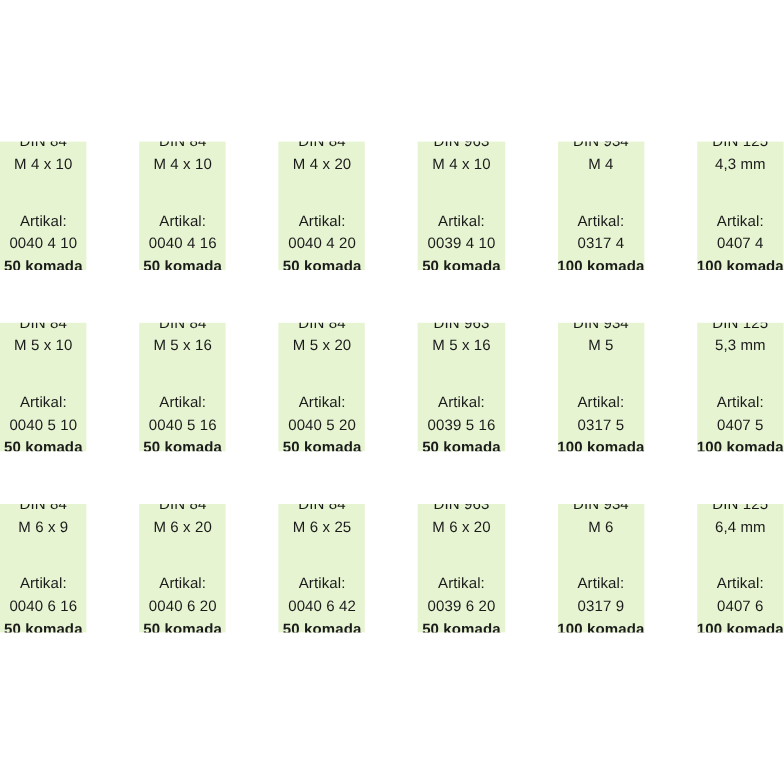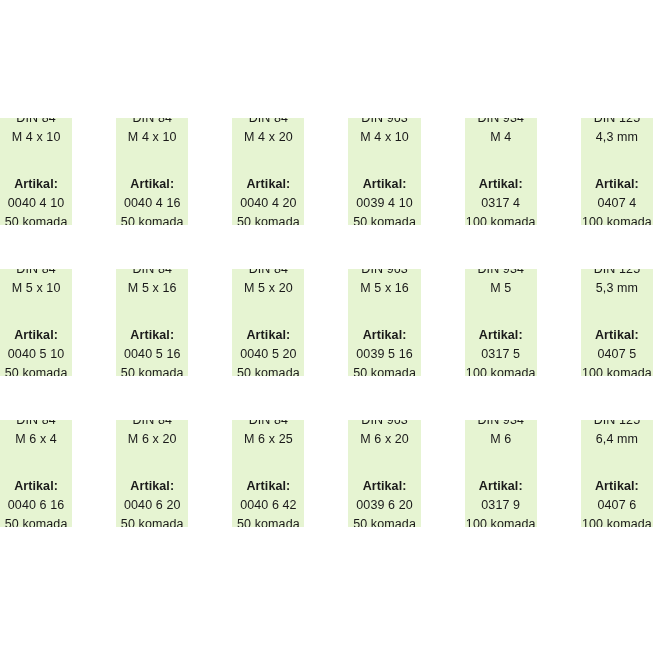--- a/index.html
+++ b/index.html
@@ -60,30 +60,30 @@
 
   .cell-line.standard {
     font-weight: 400;
   }
 
   .cell-line.dimension {
     font-weight: 400;
   }
 
   .cell-line.artikal-label {
+    font-weight: 400;
+    margin-top: 28px;
+  }
+
+  .cell-line.artikal-number {
+    font-weight: 400;
+  }
+
+  .cell-line.quantity {
     font-weight: 700;
-    margin-top: 28px;
-  }
-
-  .cell-line.artikal-number {
-    font-weight: 400;
-  }
-
-  .cell-line.quantity {
-    font-weight: 400;
   }
 </style>
 </head>
 <body>
 
 <div id="label-sheet">
   <div class="grid">
 
     <div class="cell">
       <span class="cell-line standard">DIN 84</span>
@@ -176,21 +176,21 @@
     <div class="cell">
       <span class="cell-line standard">DIN 125</span>
       <span class="cell-line dimension">5,3 mm</span>
       <span class="cell-line artikal-label">Artikal:</span>
       <span class="cell-line artikal-number">0407 5</span>
       <span class="cell-line quantity">100 komada</span>
     </div>
 
     <div class="cell">
       <span class="cell-line standard">DIN 84</span>
-      <span class="cell-line dimension">M 6 x 4</span>
+      <span class="cell-line dimension">M 6 x 9</span>
       <span class="cell-line artikal-label">Artikal:</span>
       <span class="cell-line artikal-number">0040 6 16</span>
       <span class="cell-line quantity">50 komada</span>
     </div>
 
     <div class="cell">
       <span class="cell-line standard">DIN 84</span>
       <span class="cell-line dimension">M 6 x 20</span>
       <span class="cell-line artikal-label">Artikal:</span>
       <span class="cell-line artikal-number">0040 6 20</span>

